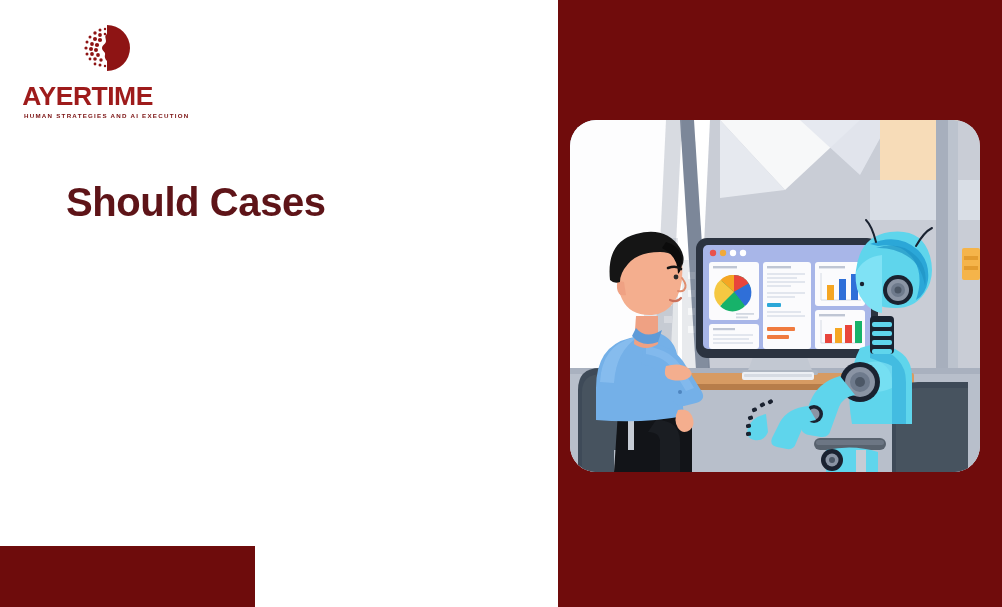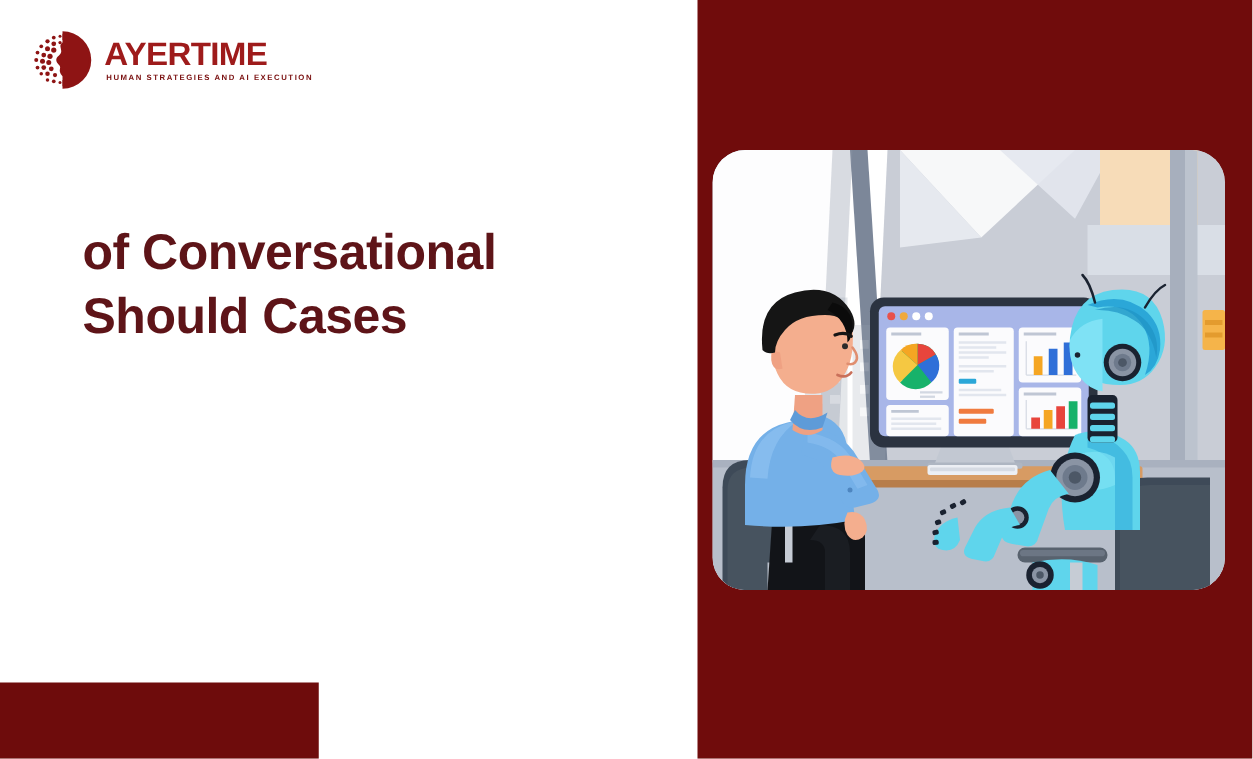--- a/index.html
+++ b/index.html
@@ -16,21 +16,21 @@
     background:#700C0C;
   }
 
   
   .bottom-bar{
     position:absolute; left:0; top:546px; width:255px; height:61px;
     background:#6E0C0C;
   }
 
   
-  .logo{ position:absolute; left:24px; top:22px; display:flex; align-items:center; gap:9px; }
+  .logo{ position:absolute; left:24px; top:22px; display:flex; align-items:center; gap:9px;flex-direction:column; }
   .logo-mark{ width:52px; height:52px; position:relative; }
   .logo-mark svg{ display:block; width:52px; height:52px; }
   .logo-text{ display:flex; flex-direction:column; justify-content:center; }
   .brand{
     font-family:"Liberation Sans", sans-serif;
     font-weight:bold; font-size:26px; letter-spacing:-0.5px;
     color:#9E1B1B; line-height:1; transform:scaleX(1.02);
   }
   .tagline{
     font-family:"Liberation Sans", sans-serif;
@@ -99,21 +99,20 @@
       </g>
     </svg>
   </span>
   <span class="logo-text">
     <span class="brand">AYERTIME</span>
     <span class="tagline">HUMAN STRATEGIES AND AI EXECUTION</span>
   </span>
 </div>
 
 <h1 class="headline">
-  <span class="l">of Conversational</span>
   <span class="l">Should Cases</span>
 </h1>
 
 <div class="illus-card">
   <svg viewBox="0 0 410 352" xmlns="http://www.w3.org/2000/svg">
     <defs>
       <clipPath id="cardclip">
           <rect x="0" y="0" width="410" height="352" rx="26"></rect>
         </clipPath>
     </defs>

